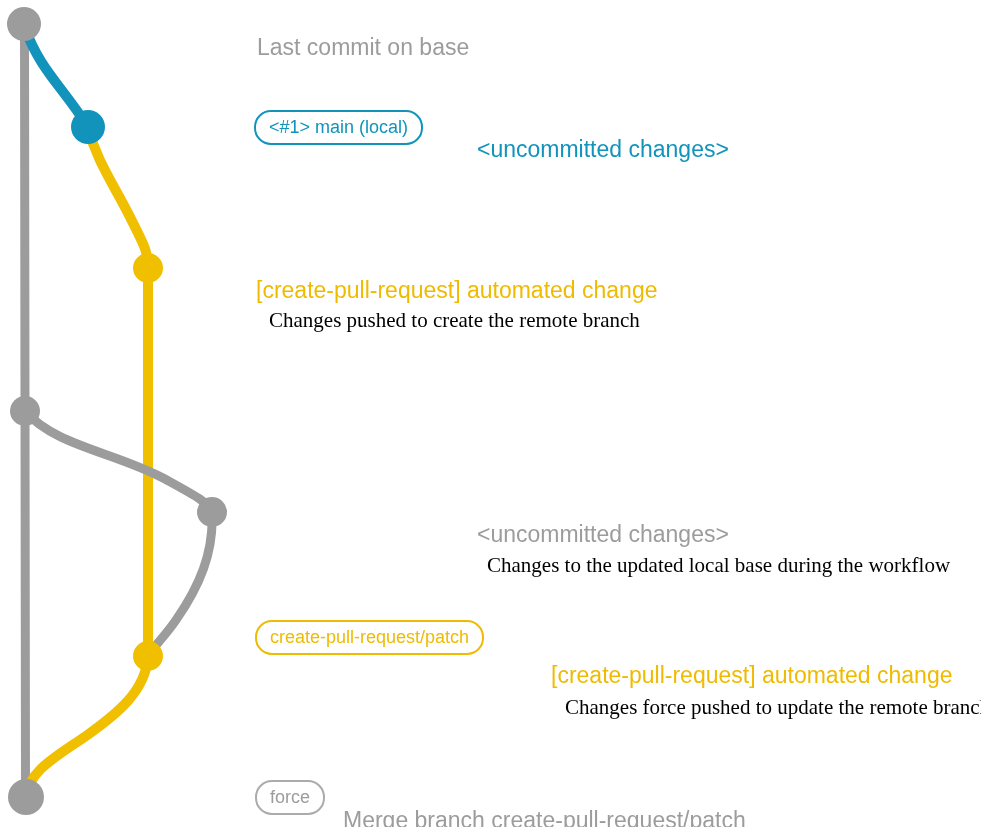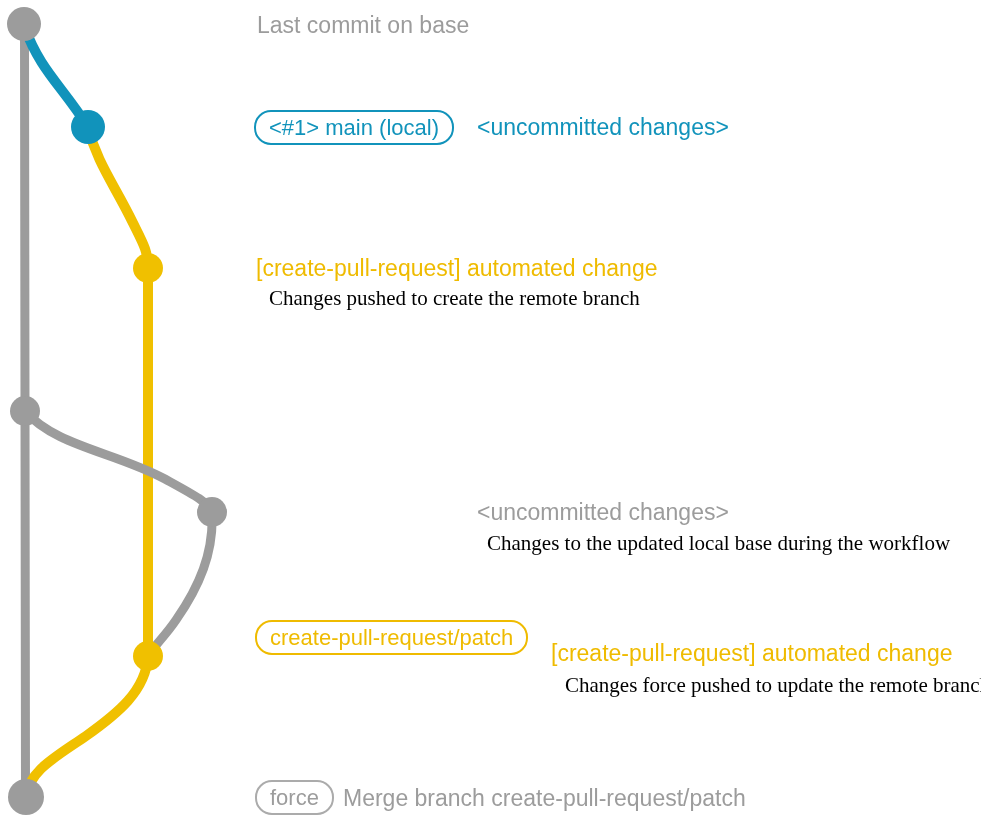--- a/index.html
+++ b/index.html
@@ -1,38 +1,38 @@
 <!DOCTYPE html>
 <html><head>
 <meta charset="utf-8">
 <style>
   html, body { margin: 0; padding: 0; background: #ffffff; }
   body { width: 981px; height: 827px; font-family: "Liberation Sans", sans-serif; }
   .stage { position: relative; width: 981px; height: 827px; overflow: hidden; }
   .graph-svg { position: absolute; left: 0; top: 0; }
 
-  .ann { position: absolute; white-space: nowrap; }
+  .ann { position: absolute; white-space: nowrap; margin-top: 22px; }
 
   .sans-label { font-size: 23px; line-height: 26px; color: #9C9C9C; }
   .blue-text   { color: #1193BB; }
   .yellow-text { color: #EFBB00; text-align: center; }
   .gray-text   { color: #9C9C9C; }
 
   .desc { font-family: "Liberation Serif", serif; font-size: 21px; line-height: 24px; color: #000000; }
 
   .tag-box {
     position: absolute;
     display: inline-flex;
     align-items: center;
     justify-content: center;
     height: 31px;
     padding: 0 13px;
     border: 2px solid;
     border-radius: 17px;
-    font-size: 22px;
+    font-size: 18px;
     white-space: nowrap;
   }
   .tag-blue   { border-color: #1193BB; color: #1193BB; }
   .tag-gray   { border-color: #ABABAB; color: #9C9C9C; }
   .tag-yellow { border-color: #EFBB00; color: #EFBB00; }
 </style>
 </head>
 <body>
 
 <div class="stage">

